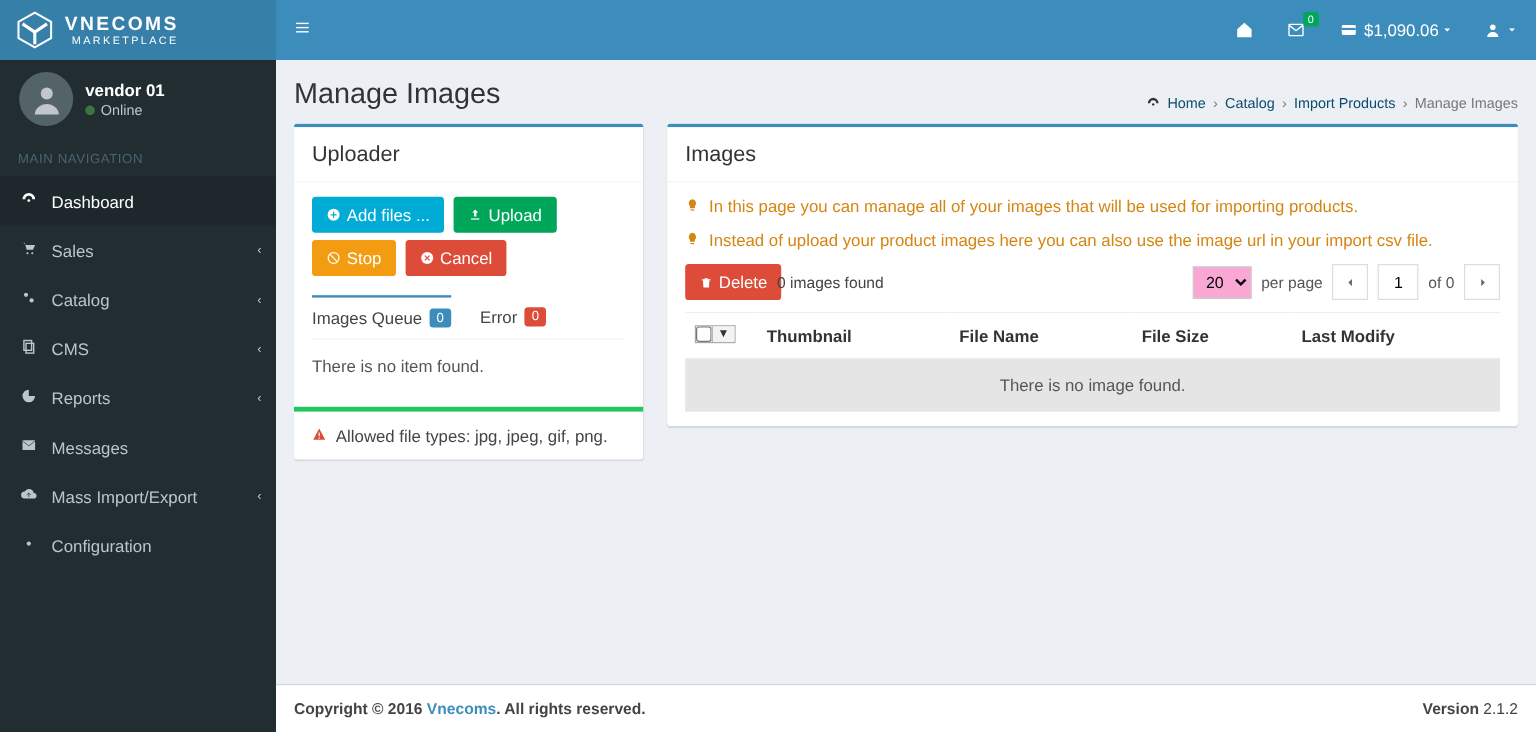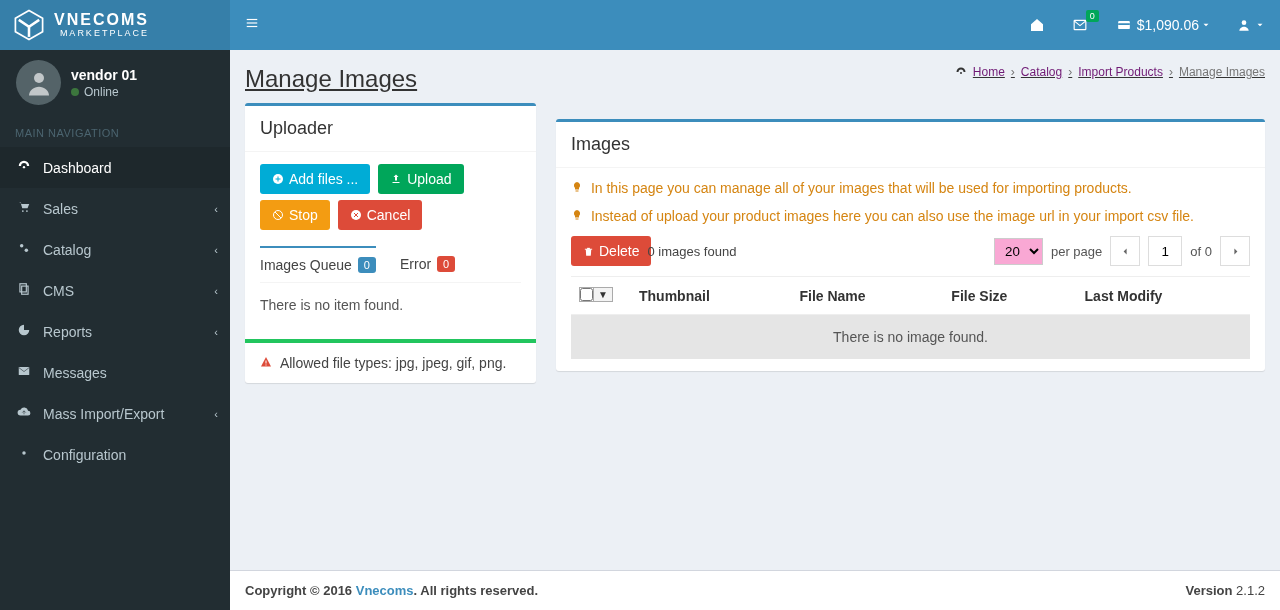--- a/index.html
+++ b/index.html
@@ -27,29 +27,29 @@
 
 
 .topbar { position:absolute; left:230px; top:0; right:0; height:50px; background:#3c8dbc; display:flex; align-items:center; justify-content:space-between; padding:0 15px; color:#fff; }
 .topbar .burger { cursor:pointer; font-size:16px; }
 .topbar .right { display:flex; align-items:center; gap:26px; }
 .topbar .right .item { position:relative; cursor:pointer; display:flex; align-items:center; font-size:14px; }
 .mail-badge { position:absolute; top:-8px; right:-10px; background:#00a65a; color:#fff; font-size:9px; padding:1px 4px; border-radius:2px; }
 
 
 .content { position:absolute; left:230px; top:50px; right:0; bottom:40px; overflow:auto; }
-.content-header { display:flex; justify-content:space-between; align-items:flex-start; padding:15px 15px 10px;text-decoration:underline; }
+.content-header { display:flex; justify-content:space-between; align-items:flex-end; padding:15px 15px 10px; }
 .content-header h1 { font-size:24px; font-weight:500; color:#333; }
 .breadcrumb { font-size:12px; color:#777; display:flex; align-items:center; gap:6px; }
-.breadcrumb a { color:#701a75; text-decoration:none; }
+.breadcrumb a { color:#0c4a6e; text-decoration:none; }
 .breadcrumb .active { color:#777; }
 
 .row { display:flex; padding:0 15px; gap:20px; }
 .col-left { width:291px; }
-.col-right { flex:1;margin-top:16px; }
+.col-right { flex:1; }
 
 .box { background:#fff; border-top:3px solid #3c8dbc; border-radius:3px; margin-bottom:20px; box-shadow:0 1px 1px rgba(0,0,0,.1); }
 .box-header { padding:12px 15px; border-bottom:1px solid #f4f4f4; font-size:18px; }
 .box-body { padding:12px 15px; }
 
 .btn { display:inline-flex; align-items:center; gap:5px; padding:7px 12px; border:none; border-radius:3px; color:#fff; font-size:14px; cursor:pointer; margin:0 4px 6px 0; }
 .btn-blue   { background:#00acd6; }
 .btn-green  { background:#00a65a; }
 .btn-orange { background:#f39c12; }
 .btn-red    { background:#dd4b39; }

